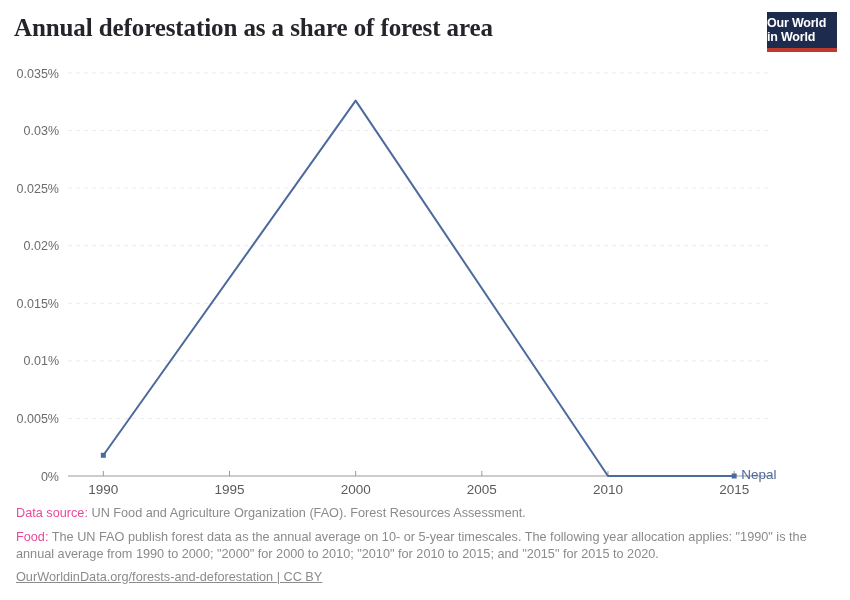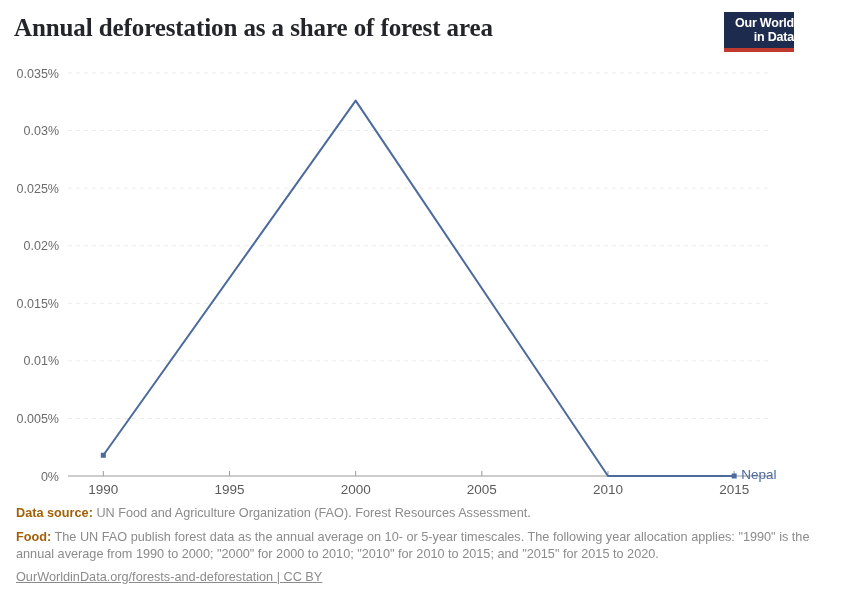--- a/index.html
+++ b/index.html
@@ -34,29 +34,29 @@
     top: 14px;
     font-family: "Liberation Serif", serif;
     font-size: 25px;
     font-weight: 700;
     color: #24252a;
     letter-spacing: -0.1px;
     white-space: nowrap;
   }
   #owid-logo {
     position: absolute;
-    left: 724px;
+    left: 767px;
     top: 12px;
     width: 70px;
     height: 40px;
     background: #1d2c4e;
     box-sizing: border-box;
     padding-top: 4px;
     border-bottom: 4px solid #c0392f;
-    text-align: right;
+    text-align: left;
   }
   #owid-logo .logo-line {
     display: block;
     color: #ffffff;
     font-family: "Liberation Sans", sans-serif;
     font-size: 12.5px;
     font-weight: 700;
     line-height: 14px;
     letter-spacing: -0.2px;
   }
@@ -125,42 +125,42 @@
     box-sizing: border-box;
   }
   .foot-row {
     font-family: "Liberation Sans", sans-serif;
     font-size: 12.7px;
     line-height: 17.5px;
     color: #8b8b8b;
     margin-bottom: 6px;
   }
   .foot-label {
-    font-weight: 700;
-    color: #a16207;
+    font-weight: 400;
+    color: #ec4899;
   }
   #foot-link {
     font-family: "Liberation Sans", sans-serif;
     font-size: 12.7px;
     color: #8b8b8b;
     margin-top: 2px;
     text-decoration: underline;
   }
 </style>
 </head>
 <body>
 
 <div id="page">
 
   <div id="header">
     <div id="chart-title">Annual deforestation as a share of forest area</div>
 
     <div id="owid-logo">
       <span class="logo-line">Our World</span>
-      <span class="logo-line">in Data</span>
+      <span class="logo-line">in World</span>
     </div>
   </div>
 
   <div id="chart-area">
     <svg id="plot-svg" width="850" height="440">
       <g id="gridlines-group">
           <line x1="68" y1="356.42857142857144" x2="772" y2="356.42857142857144" class="gridline"></line>
           <line x1="68" y1="298.8571428571429" x2="772" y2="298.8571428571429" class="gridline"></line>
           <line x1="68" y1="241.2857142857143" x2="772" y2="241.2857142857143" class="gridline"></line>
           <line x1="68" y1="183.71428571428572" x2="772" y2="183.71428571428572" class="gridline"></line>

